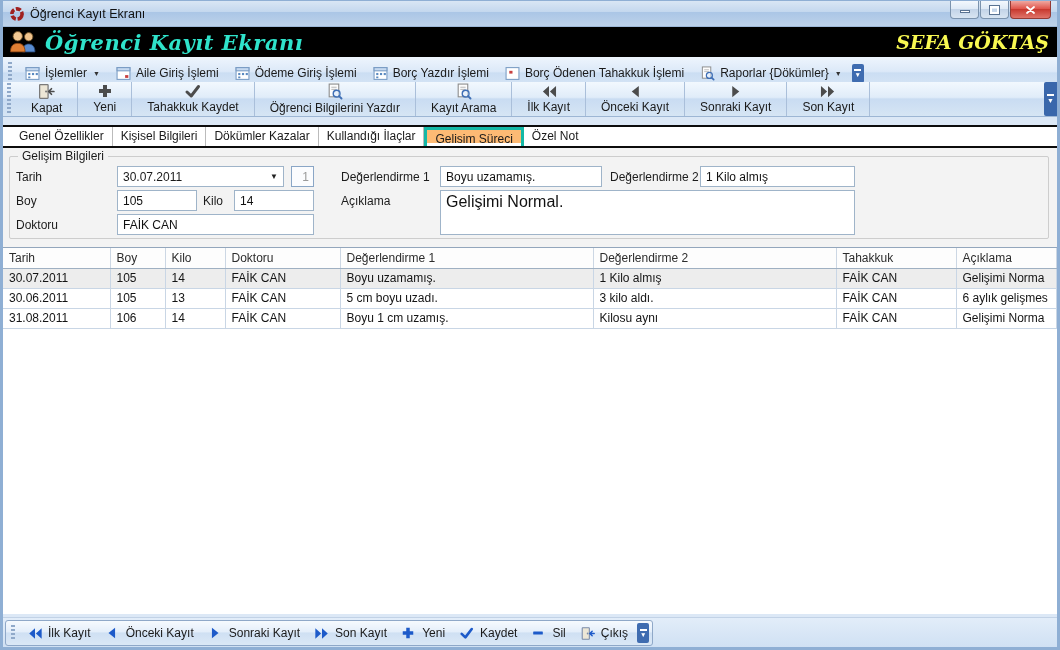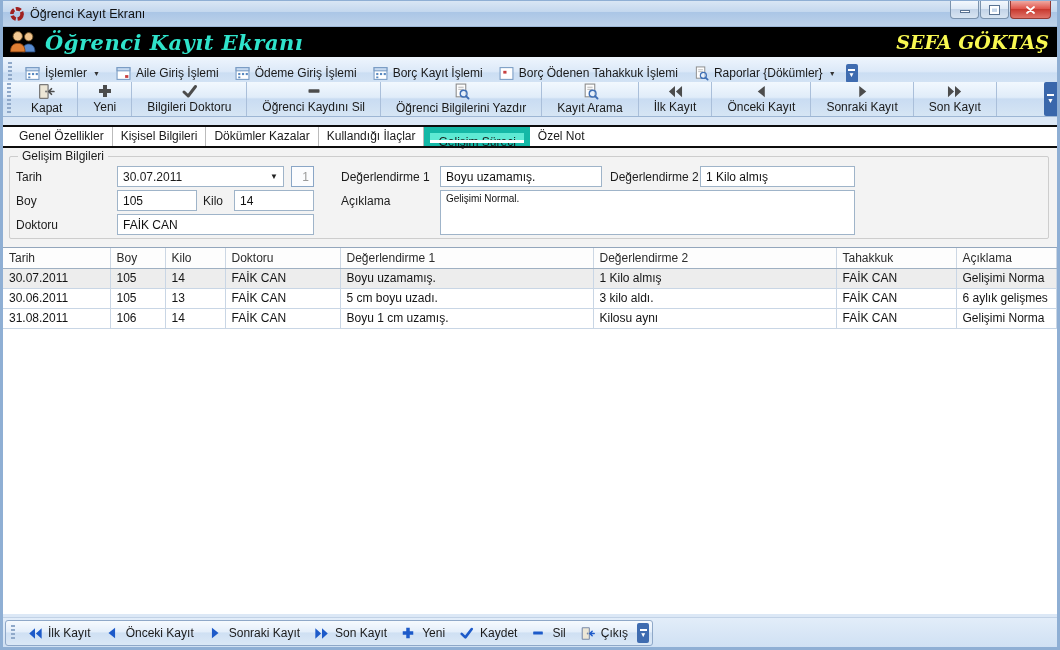--- a/index.html
+++ b/index.html
@@ -56,37 +56,37 @@
   .tb-overflow { margin-left:auto; width:13px; background:#3a67ab; display:flex; flex-direction:column;
     align-items:center; justify-content:center; color:#fff; border-radius:2px 0 0 2px; }
   .tb-overflow .bar { width:7px; height:1.5px; background:#fff; margin-bottom:2px; }
   .tb-overflow .car { font-size:7px; line-height:6px; }
 
   
   .tabstrip { position:absolute; left:0; right:0; top:124px; height:23px; background:#fff;
     border-top:2px solid #0c0c0c; border-bottom:2px solid #0c0c0c; display:flex; align-items:center; padding-left:8px; }
   .tab { padding:2px 8px; height:19px; line-height:15px; border-right:1px solid #bbb; cursor:default; white-space:nowrap; }
   .tab:last-child { border-right:none; }
-  .tab.selected { position:relative; border:6px solid #14b8a6; background:#5eead4; z-index:2; }
+  .tab.selected { position:relative; border:3px solid #14b8a6; background:#fdba74; z-index:2; }
   .tab.selected::after { content:""; position:absolute; left:0; right:0; bottom:-3px; height:3px; background:#fff; }
 
   
   .formarea { position:absolute; left:0; right:0; top:147px; height:99px; background:#f3f3f3; }
   .groupbox { position:absolute; left:6px; top:8px; right:8px; bottom:8px; border:1px solid #cdcdcd; border-radius:2px; }
   .groupbox-title { position:absolute; left:8px; top:-8px; background:#f3f3f3; padding:0 4px; color:#1a1a1a; }
   .f-label { position:absolute; color:#1c1c1c; }
   .tbx { position:absolute; height:21px; border:1px solid #9fb4c9; background:#fff; font-family:"Liberation Sans",sans-serif;
     font-size:12px; padding:0 5px; color:#111; }
   .combo { position:absolute; height:21px; border:1px solid #9fb4c9; background:#fff; display:flex; align-items:center;
     padding:0 5px; cursor:default; }
   .combo .caret { margin-left:auto; font-size:8px; color:#222; padding-left:6px; }
   .countbox { position:absolute; height:21px; width:23px; border:1px solid #8aa6c6; background:#fbfcfe; color:#9a9a9a;
     display:flex; align-items:center; justify-content:flex-end; padding-right:4px; }
   .txa { position:absolute; border:1px solid #9fb4c9; background:#fff; font-family:"Liberation Sans",sans-serif;
-    font-size:10px; padding:2px 5px; resize:none; overflow:hidden; color:#111; }
+    font-size:16px; padding:2px 5px; resize:none; overflow:hidden; color:#111; }
 
   
   .gridwrap { position:absolute; left:0; right:0; top:246px; height:367px; background:#fff; border-top:1px solid #93a6bc; }
   table.grid { border-collapse:collapse; table-layout:fixed; width:100%; }
   .grid th { font-weight:normal; text-align:left; color:#2c2c2c; background:#fdfdfd; height:20px; padding:0 6px;
     border-right:1px solid #ccd7e4; border-bottom:1px solid #9fb0c2; overflow:hidden; white-space:nowrap; }
   .grid td { height:20px; padding:0 6px; border-right:1px solid #c9d6e5; border-bottom:1px solid #c9d6e5;
     overflow:hidden; white-space:nowrap; color:#141414; }
   .grid tr.selected td { background:#ededed; }
 
@@ -192,21 +192,21 @@
       <span class="mi-icon">
         <svg viewBox="0 0 14 14" width="15" height="15">
             <rect x="1" y="1.5" width="12" height="11" fill="#fff" stroke="#7a9cc4"></rect>
             <rect x="1" y="1.5" width="12" height="3" fill="#c5d9f0" stroke="#7a9cc4"></rect>
             <rect x="3" y="6.5" width="2" height="2" fill="#5b8ac0"></rect>
             <rect x="6.5" y="6.5" width="2" height="2" fill="#5b8ac0"></rect>
             <rect x="10" y="6.5" width="2" height="2" fill="#5b8ac0"></rect>
             <rect x="3" y="9.8" width="2" height="1.6" fill="#5b8ac0"></rect>
           </svg>
       </span>
-      <span class="mi-label">Borç Kayıt İşlemi</span>
+      <span class="mi-label">Borç Yazdır İşlemi</span>
     </div>
 
     <div class="menu-item">
       <span class="mi-icon">
         <svg viewBox="0 0 14 14" width="15" height="15">
             <rect x="1" y="1.5" width="12" height="11" fill="#fff" stroke="#7a9cc4"></rect>
             <rect x="4" y="4.5" width="3" height="2.6" fill="#c84040"></rect>
           </svg>
       </span>
       <span class="mi-label">Borç Ödenen Tahakkuk İşlemi</span>
@@ -254,31 +254,23 @@
       </span>
       <span class="tb-label">Yeni</span>
     </div>
 
     <div class="tb-btn">
       <span class="tb-icon">
         <svg viewBox="0 0 17 16" width="17" height="16">
             <path d="M3 9 L7.2 13 L14.5 3.5" fill="none" stroke="currentColor" stroke-width="3" stroke-linecap="round" stroke-linejoin="round"></path>
           </svg>
       </span>
-      <span class="tb-label">Bilgileri Doktoru</span>
-    </div>
-
-    <div class="tb-btn">
-      <span class="tb-icon">
-        <svg viewBox="0 0 16 16" width="16" height="16">
-            <rect x="2.5" y="6.3" width="11" height="3.4" rx=".6" fill="currentColor"></rect>
-          </svg>
-      </span>
-      <span class="tb-label">Öğrenci Kaydını Sil</span>
-    </div>
+      <span class="tb-label">Tahakkuk Kaydet</span>
+    </div>
+
 
     <div class="tb-btn">
       <span class="tb-icon">
         <svg viewBox="0 0 16 16" width="17" height="17">
             <rect x="3" y="1" width="9" height="12" fill="#fdfdfd" stroke="#8a8a8a"></rect>
             <line x1="5" y1="4" x2="10" y2="4" stroke="#bbb"></line>
             <line x1="5" y1="6" x2="10" y2="6" stroke="#bbb"></line>
             <circle cx="10" cy="10" r="3.2" fill="#d8e8fa" fill-opacity=".6" stroke="#3f6fb5" stroke-width="1.3"></circle>
             <line x1="12.3" y1="12.3" x2="14.6" y2="14.6" stroke="#3f6fb5" stroke-width="1.8" stroke-linecap="round"></line>
           </svg>

